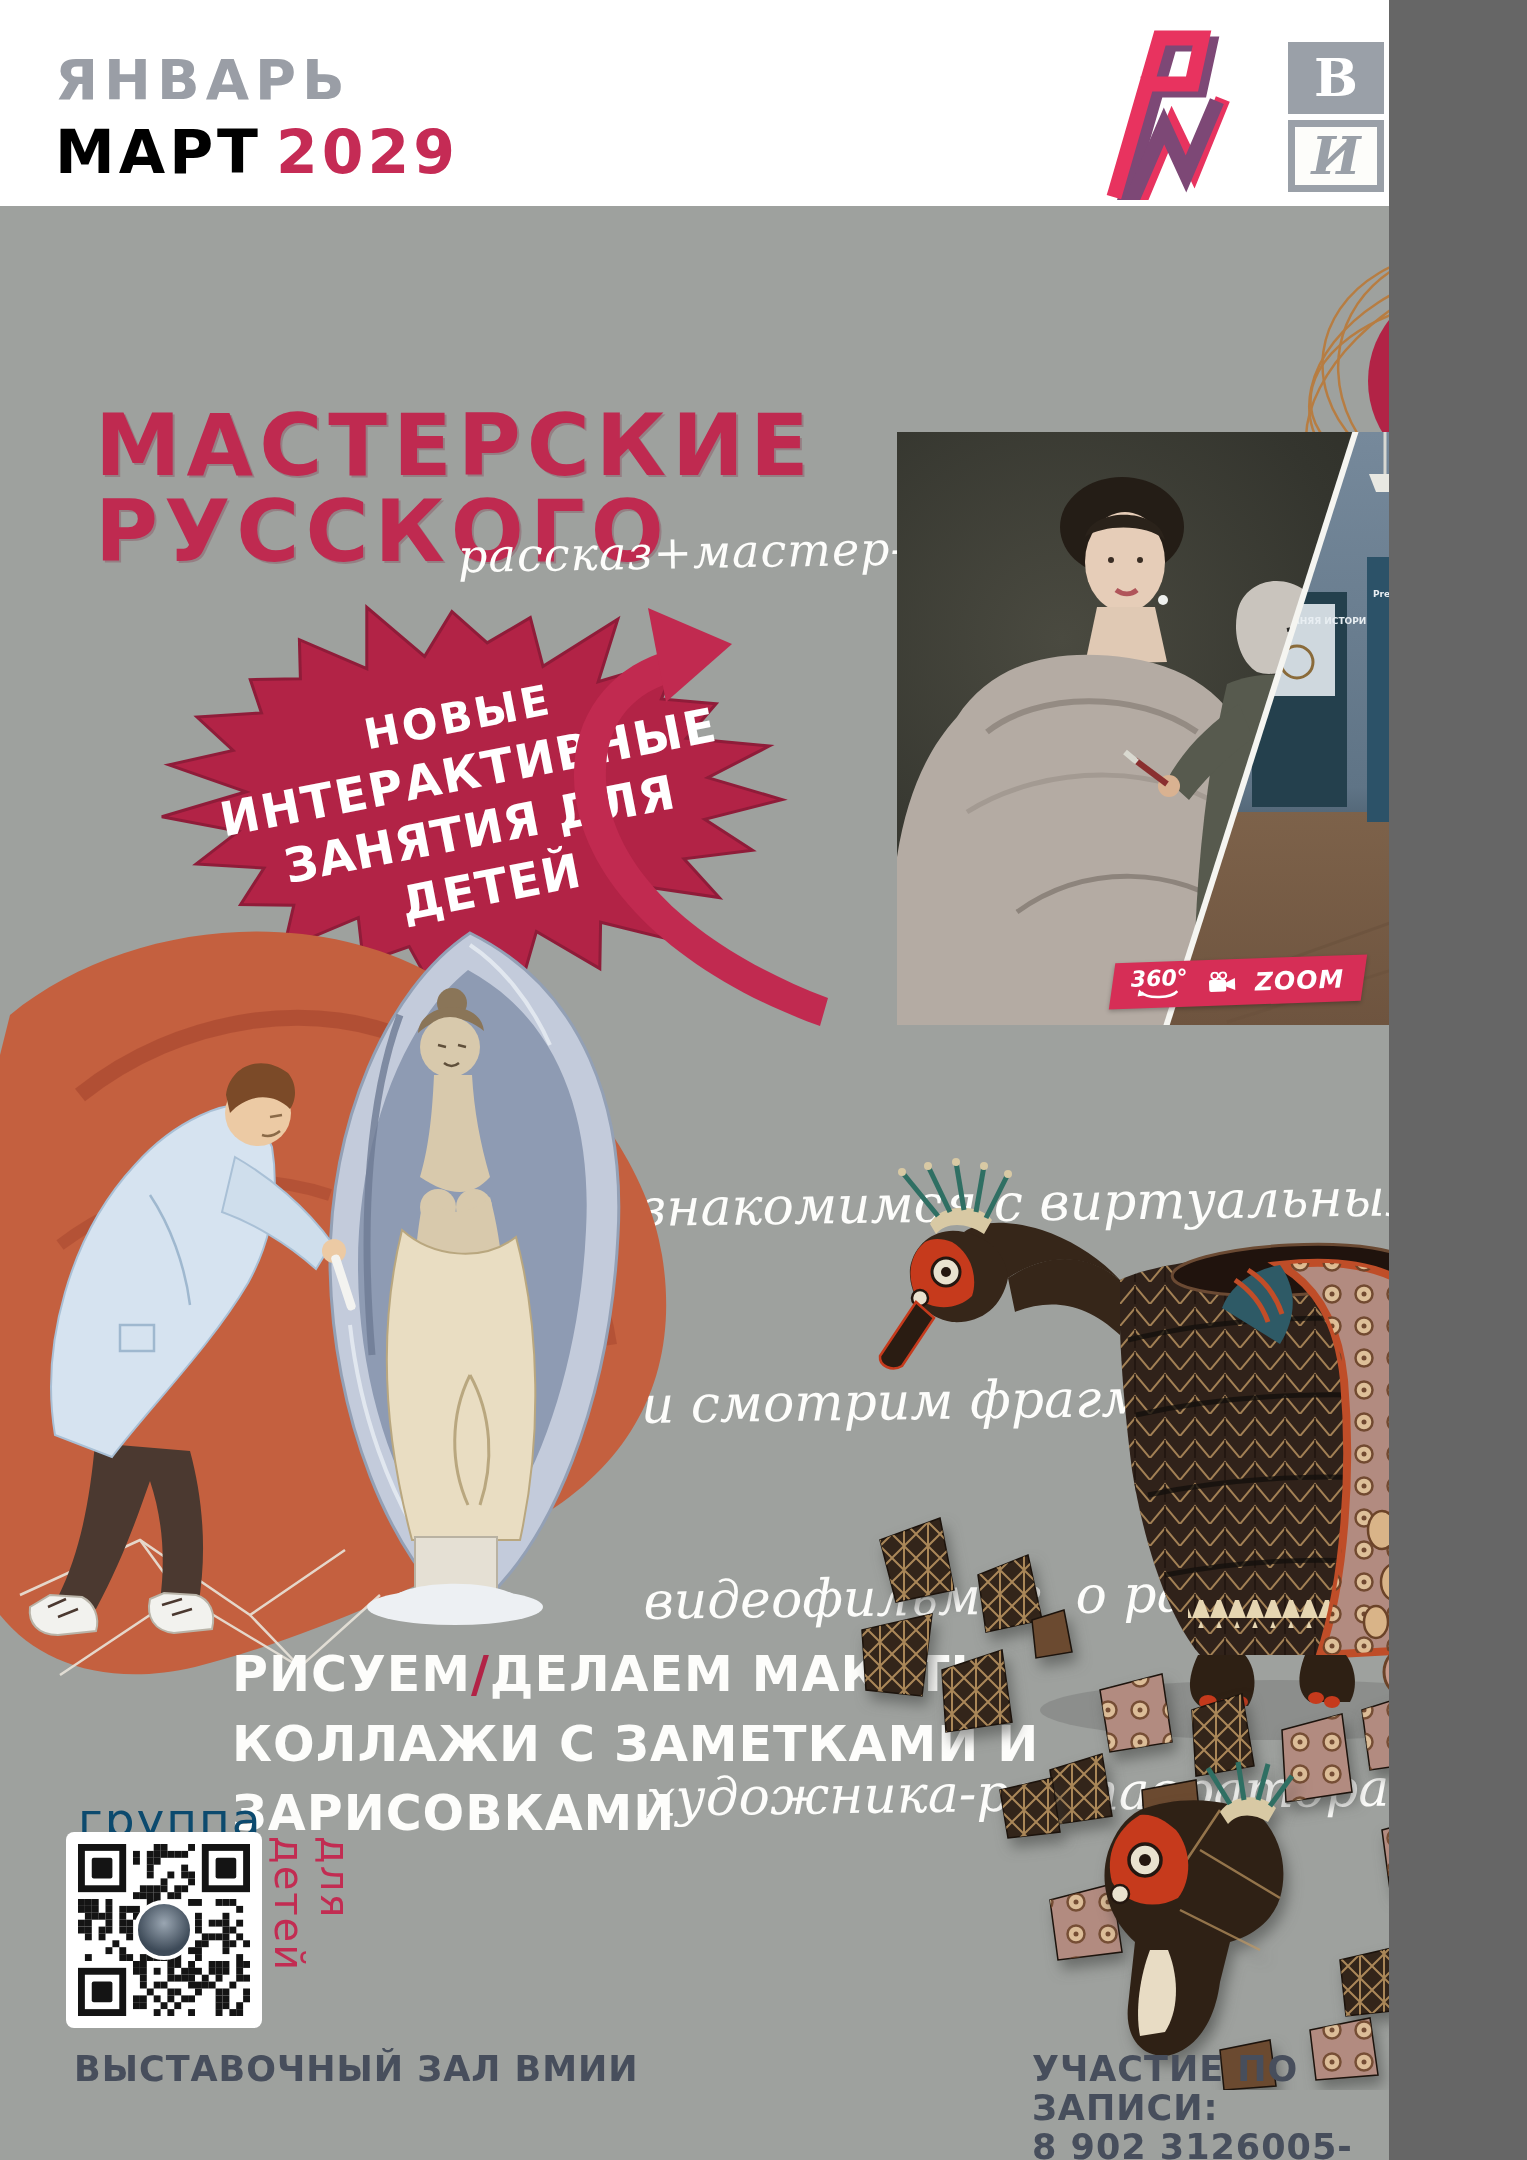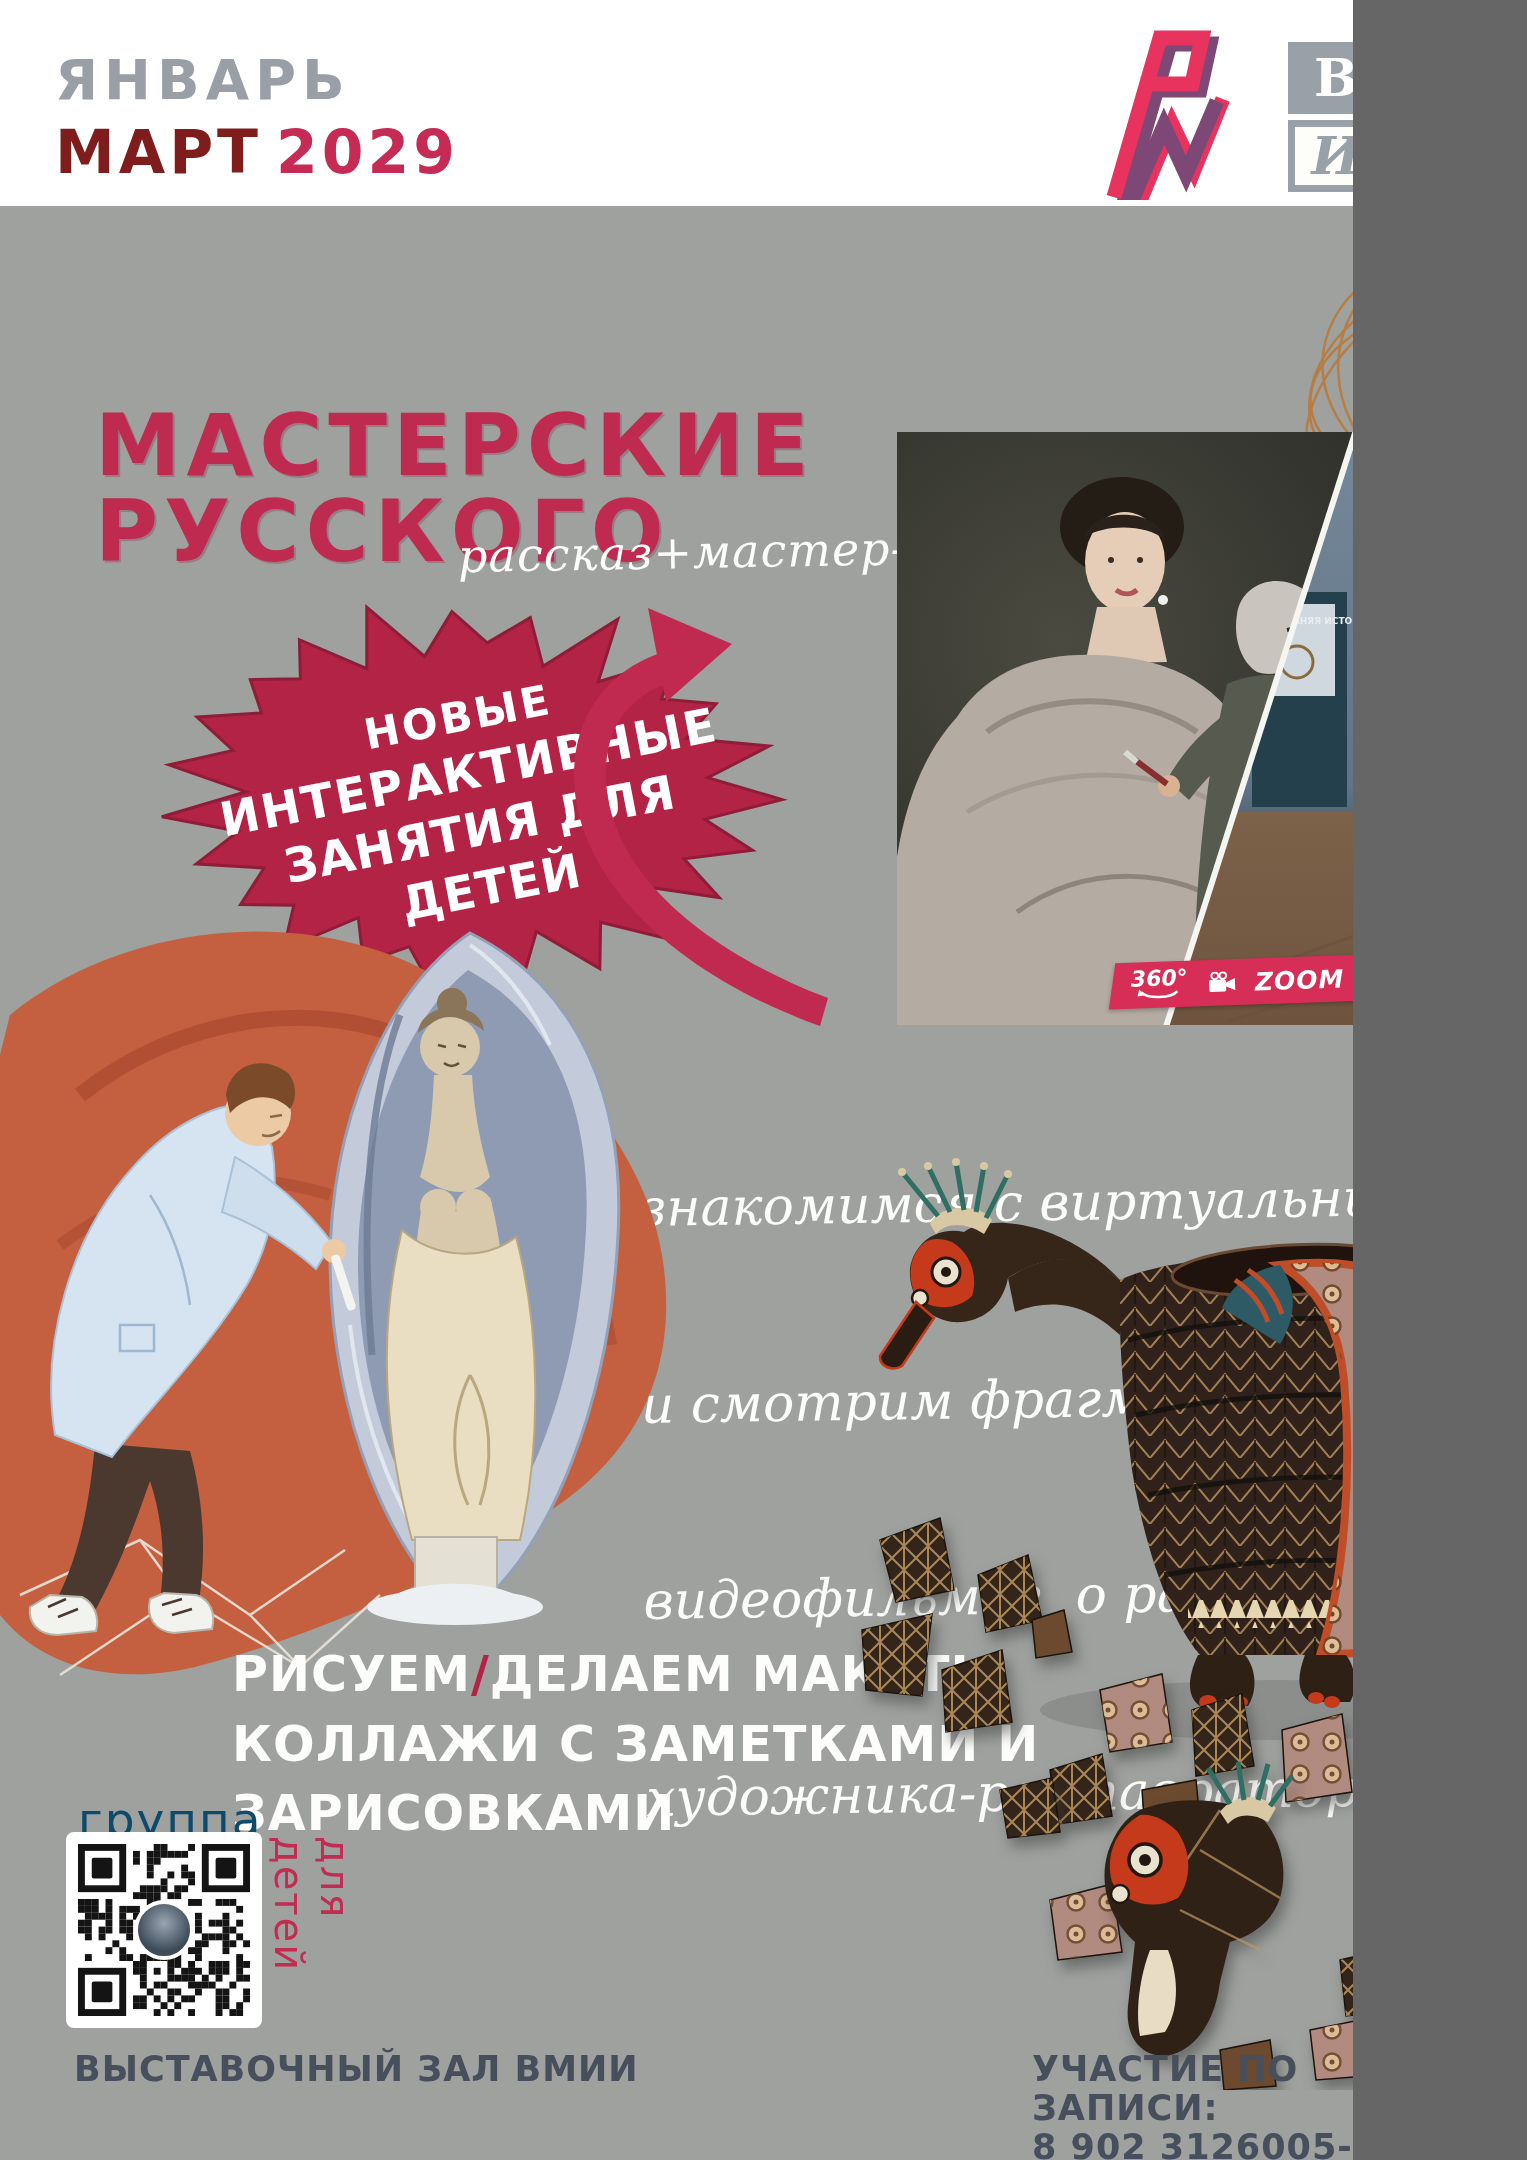--- a/index.html
+++ b/index.html
@@ -1,25 +1,25 @@
 <!DOCTYPE html>
 <html><head>
 <meta charset="utf-8">
 <style>
   html,body{margin:0;padding:0;background:#666;}
   .poster{position:relative;width:1353px;height:2160px;background:#9ea19e;overflow:hidden;
-          font-family:"DejaVu Sans",sans-serif;}
+          font-family:"DejaVu Sans",sans-serif;padding-left:36px;}
   .abs{position:absolute;}
 
   
   .header-bar{left:0;top:0;width:1527px;height:206px;background:#ffffff;}
   .season{left:55px;top:52px;line-height:1;}
   .season-line1{font-size:56px;font-weight:700;letter-spacing:6px;color:#9a9ea6;}
   .season-line2{margin-top:14px;font-size:60px;font-weight:700;letter-spacing:4px;}
-  .month{color:#7f1d1d;margin-top:12px;}
+  .month{color:#000000;margin-top:12px;}
   .year{color:#c52b55;margin-left:14px;}
 
   .vmii{left:1288px;top:42px;width:198px;height:150px;display:grid;
         grid-template-columns:96px 96px;grid-template-rows:72px 72px;gap:6px;}
   .vmii-cell{display:flex;align-items:center;justify-content:center;
              font-family:"DejaVu Serif",serif;font-size:52px;font-weight:700;line-height:1;}
   .vmii-c1{background:#9aa0a8;color:#fff;}
   .vmii-c2{background:#fff;color:#9aa0a8;border:4px solid #9aa0a8;box-shadow:inset 0 0 0 3px #fff,inset 0 0 0 5px #9aa0a8;}
   .vmii-c3{background:#9aa0a8;color:#9aa0a8;}
   .vmii-c3 .inner{background:#fdfdfa;width:82px;height:58px;display:flex;align-items:center;justify-content:center;font-style:italic;}

